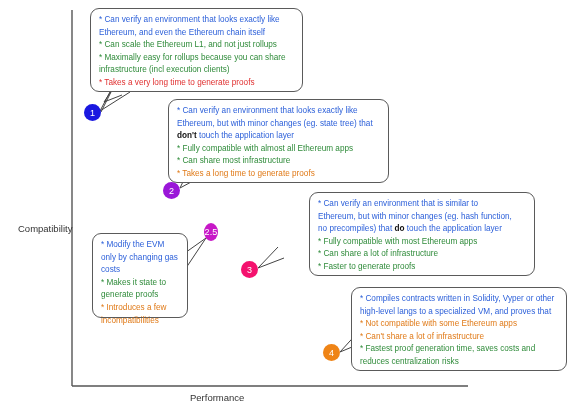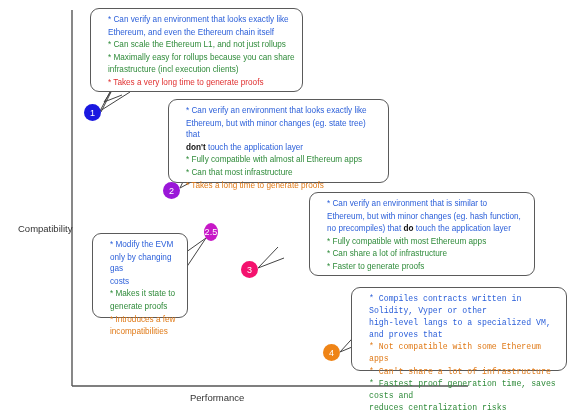--- a/index.html
+++ b/index.html
@@ -31,21 +31,21 @@
     font-size:9px;
     letter-spacing:.2px;
     box-shadow:0 0 0 0 rgba(0,0,0,0);
   }
 
   .bubble{
     position:absolute;
     border:1px solid #5a5a5a;
     border-radius:9px;
     background:#ffffff;
-    padding:5px 7px 5px 17px;
+    padding:5px 7px 5px 8px;
     box-sizing:border-box;
   }
   .bubble p{
     margin:0 0 1px 0;
     font-size:8.2px;
     line-height:11.6px;
     white-space:pre-wrap;
   }
   .c-blue{color:#2b5fd9;}
   .c-green{color:#2f8b3a;}
@@ -111,21 +111,21 @@
     <p class="c-green">* Maximally easy for rollups because you can share</p>
     <p class="c-green">infrastructure (incl execution clients)</p>
     <p class="c-red">* Takes a very long time to generate proofs</p>
   </div>
 
   <div class="bubble" style="left:168px;top:99px;width:221px;height:84px;">
     <p class="c-blue">* Can verify an environment that looks exactly like</p>
     <p class="c-blue">Ethereum, but with minor changes (eg. state tree) that</p>
     <p><span class="b-black">don't</span><span class="c-blue"> touch the application layer</span></p>
     <p class="c-green">* Fully compatible with almost all Ethereum apps</p>
-    <p class="c-green">* Can that most infrastructure</p>
+    <p class="c-green">* Can share most infrastructure</p>
     <p class="c-orange">* Takes a long time to generate proofs</p>
   </div>
 
   <div class="bubble" style="left:92px;top:233px;width:96px;height:85px;">
     <p class="c-blue">* Modify the EVM</p>
     <p class="c-blue">only by changing gas</p>
     <p class="c-blue">costs</p>
     <p class="c-green">* Makes it state to</p>
     <p class="c-green">generate proofs</p>
     <p class="c-orange">* Introduces a few</p>
@@ -134,21 +134,21 @@
 
   <div class="bubble" style="left:277px;top:192px;width:226px;height:84px;margin-left:32px;">
     <p class="c-blue">* Can verify an environment that is similar to</p>
     <p class="c-blue">Ethereum, but with minor changes (eg. hash function,</p>
     <p><span class="c-blue">no precompiles) that </span><span class="b-black">do</span><span class="c-blue"> touch the application layer</span></p>
     <p class="c-green">* Fully compatible with most Ethereum apps</p>
     <p class="c-green">* Can share a lot of infrastructure</p>
     <p class="c-green">* Faster to generate proofs</p>
   </div>
 
-  <div class="bubble" style="left:351px;top:287px;width:216px;height:84px;font-family:Liberation Mono, monospace;">
+  <div class="bubble" style="left:351px;top:287px;width:216px;height:84px;">
     <p class="c-blue">* Compiles contracts written in Solidity, Vyper or other</p>
     <p class="c-blue">high-level langs to a specialized VM, and proves that</p>
     <p class="c-orange">* Not compatible with some Ethereum apps</p>
     <p class="c-orange">* Can't share a lot of infrastructure</p>
     <p class="c-green">* Fastest proof generation time, saves costs and</p>
     <p class="c-green">reduces centralization risks</p>
   </div>
 
 </div>
 

